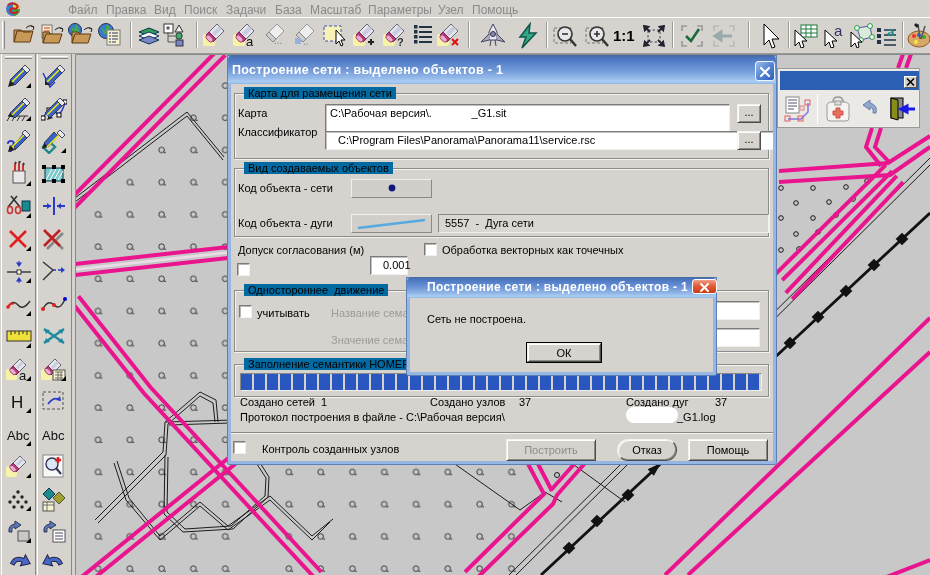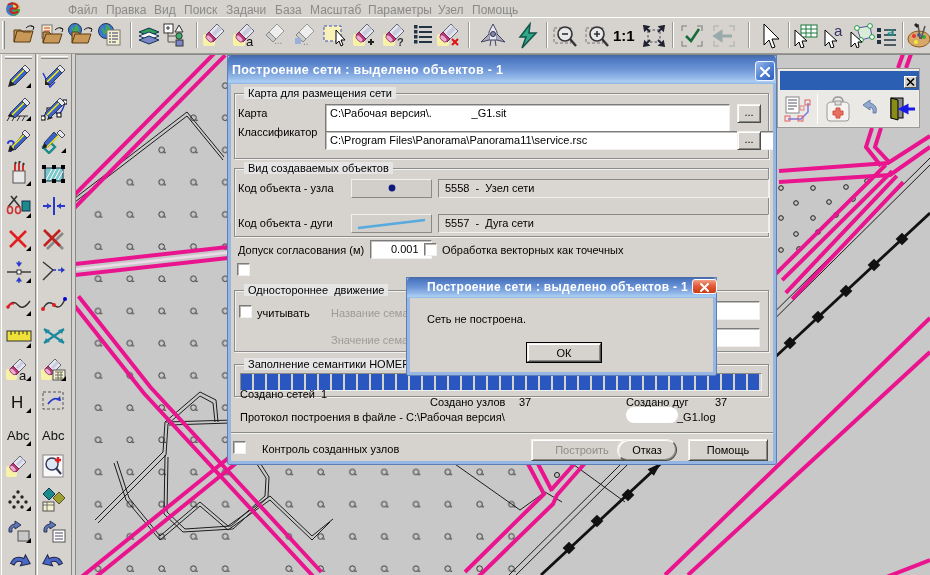--- a/index.html
+++ b/index.html
@@ -14,21 +14,21 @@
 .grip { position:absolute; top:3px; width:3px; height:28px; border-left:1px solid #fff; border-right:1px solid #888; }
 #lefttb { left:0; top:54px; width:75px; height:521px; overflow:hidden; background:#d6d3ce; }
 .lcol { position:absolute; top:0; width:35px; height:521px; border-left:1px solid #fff; border-right:1px solid #888; }
 
 .win { position:absolute; border:3px solid #96b7e4; border-top:none; border-radius:0 0 2px 2px; background:#d6d3ce; box-shadow:0 0 0 1px #5d7fb4; }
 .titlebar { position:absolute; left:-3px; right:-3px; color:#fff; font-weight:bold; background:linear-gradient(180deg,#45699f 0%,#4b74bd 10%,#5681c9 25%,#6e96d7 50%,#93b8e8 78%,#aacef3 92%,#8fb4e2 100%); border-radius:5px 5px 0 0; }
 .sunk { background:#fff; border:1px solid; border-color:#7b7b7b #f2f0ee #f2f0ee #7b7b7b; box-shadow:inset 1px 1px 0 #c3c0bb; }
 .btn { background:#d6d3ce; border:1px solid; border-color:#f4f2ef #4d4d4d #4d4d4d #f4f2ef; box-shadow:inset 1px 1px 0 #fff, inset -1px -1px 0 #8a8a84; text-align:center; color:#000; }
 .cb { position:absolute; width:13px; height:13px; background:#fff; border:1px solid; border-color:#7b7b7b #f2f0ee #f2f0ee #7b7b7b; box-shadow:inset 1px 1px 0 #b9b6b1; }
 .grp { position:absolute; border:1px solid #8c8c8c; box-shadow:1px 1px 0 #f4f2ef, inset 1px 1px 0 #f4f2ef; }
-.leg { position:absolute; background:#e5e5e5; padding:0 4px; height:12px; line-height:12px; }
+.leg { position:absolute; background:#0369a1; padding:0 4px; height:12px; line-height:12px; }
 .lab { position:absolute; white-space:nowrap; }
 </style>
 </head>
 <body>
 <div id="menubar" class="abs">
 <svg class="abs" style="left:5px;top:1px" width="16" height="16" viewBox="0 0 16 16">
       <circle cx="8" cy="8" r="7" fill="#3a7cc4"></circle>
       <path d="M8 1 A7 7 0 0 1 15 8 L8 8 Z" fill="#e8d44a"></path>
       <path d="M15 8 A7 7 0 0 1 8 15 L8 8 Z" fill="#3fa53f"></path>
       <path d="M3 4 C6 1.5 11 2 12.5 5 C13 7 11 8 9 7.5 C6 6.8 4 9 6 11 C8 13 12 12 13 10" stroke="#cc2222" stroke-width="2" fill="none"></path>
@@ -563,71 +563,70 @@
         </svg></div>
   </div>
   <div class="abs" style="left:0; top:28px; width:542px; height:377px; background:#d6d3ce; overflow:hidden;">
 
   <div class="grp" style="left:3px; top:9px; width:535px; height:66px;"></div>
   <div class="leg" style="left:13px; top:3px;">Карта для размещения сети</div>
   <div class="lab" style="left:7px; top:23px;">Карта</div>
   <div class="sunk" style="position:absolute; left:94px; top:20px; width:405px; height:32px; line-height:17px; padding-left:4px;">C:\Рабочая версия\.&nbsp;&nbsp;&nbsp;&nbsp;&nbsp;&nbsp;&nbsp;&nbsp;&nbsp;&nbsp;&nbsp;&nbsp;&nbsp;_G1.sit</div>
   <div class="btn abs" style="left:506px; top:20px; width:24px; height:19px; line-height:14px;">...</div>
   <div class="lab" style="left:7px; top:42px;">Классификатор</div>
-  <div class="sunk" style="position:absolute; left:94px; top:47px; width:459px; height:19px; line-height:17px; padding-left:4px;">C:\Program Files\Panorama\Panorama11\service.rsc</div>
+  <div class="sunk" style="position:absolute; left:94px; top:47px; width:459px; height:19px; line-height:17px; padding-left:12px;">C:\Program Files\Panorama\Panorama11\service.rsc</div>
   <div class="btn abs" style="left:506px; top:47px; width:24px; height:19px; line-height:14px;">...</div>
 
   <div class="grp" style="left:3px; top:84px; width:535px; height:69px;"></div>
   <div class="leg" style="left:13px; top:78px;">Вид создаваемых объектов</div>
-  <div class="lab" style="left:7px; top:98px;">Код объекта - узла</div>
+  <div class="lab" style="left:7px; top:98px;">Код объекта - сети</div>
   <div class="abs" style="left:120px; top:95px; width:81px; height:19px; background:#d2cfca; border:1px solid; border-color:#f2f0ee #8a8a84 #8a8a84 #f2f0ee;"><svg width="79" height="17">
           <circle cx="40" cy="8" r="3.4" fill="#101880"></circle>
         </svg></div>
-  <div class="abs" style="left:207px; top:95px; width:331px; height:19px; line-height:17px; padding-left:6px; background:#dad7d2; border:1px solid; border-color:#8a8a84 #f2f0ee #f2f0ee #8a8a84;">5558&nbsp; -&nbsp; Узел сети</div>
   <div class="lab" style="left:7px; top:133px;">Код объекта - дуги</div>
   <div class="abs" style="left:120px; top:130px; width:81px; height:19px; background:#d2cfca; border:1px solid; border-color:#f2f0ee #8a8a84 #8a8a84 #f2f0ee;"><svg width="79" height="17">
           <path d="M6 13 L73 5" stroke="#56aadf" stroke-width="2.6" fill="none"></path>
         </svg></div>
   <div class="abs" style="left:207px; top:130px; width:331px; height:19px; line-height:17px; padding-left:6px; background:#dad7d2; border:1px solid; border-color:#8a8a84 #f2f0ee #f2f0ee #8a8a84;">5557&nbsp; -&nbsp; Дуга сети</div>
 
   <div class="lab" style="left:7px; top:160px;">Допуск согласования (м)</div>
-  <div class="sunk" style="position:absolute; left:139px; top:156px; width:62px; height:19px; line-height:17px; padding-left:20px;">0.001</div>
+  <div class="sunk" style="position:absolute; left:139px; top:172px; width:38px; height:19px; line-height:17px; padding-left:12px;">0.001</div>
   <div class="cb" style="left:193px; top:159px;"></div>
   <div class="lab" style="left:211px; top:160px;">Обработка векторных как точечных</div>
 
   <div class="cb" style="left:6px; top:179px;"></div>
 
   <div class="grp" style="left:3px; top:206px; width:535px; height:62px;"></div>
   <div class="leg" style="left:13px; top:200px;text-align:center;">Одностороннее&nbsp; движение</div>
   <div class="cb" style="left:8px; top:221px;"></div>
   <div class="lab" style="left:26px; top:223px;">учитывать</div>
   <div class="lab" style="left:100px; top:223px; color:#9b9b97;">Название семантики</div>
   <div class="sunk" style="position:absolute; left:329px; top:217px; width:200px; height:19px;"></div>
   <div class="lab" style="left:100px; top:250px; color:#9b9b97;">Значение семантики</div>
   <div class="sunk" style="position:absolute; left:329px; top:244px; width:200px; height:19px;"></div>
 
   <div class="grp" style="left:3px; top:280px; width:535px; height:33px;"></div>
   <div class="leg" style="left:13px; top:274px;">Заполнение семантики НОМЕР (ОБЪЕКТА ДУГИ</div>
   <div class="abs" style="left:9px; top:289px; width:522px; height:18px; border:1px solid; border-color:#8a8a84 #f2f0ee #f2f0ee #8a8a84; background:#d6d3ce; overflow:hidden;">
     <div style="width:100%; height:16px; background:repeating-linear-gradient(90deg,#2a56c0 0px,#2a56c0 11px,#d6d3ce 11px,#d6d3ce 13px);"></div>
   </div>
 
-  <div class="lab" style="left:9px; top:304px;">Создано сетей&nbsp; 1</div>
+  <div class="lab" style="left:9px; top:312px;">Создано сетей&nbsp; 1</div>
   <div class="lab" style="left:199px; top:312px;">Создано узлов</div>
   <div class="lab" style="left:288px; top:312px;">37</div>
   <div class="lab" style="left:395px; top:312px;">Создано дуг</div>
   <div class="lab" style="left:484px; top:312px;">37</div>
   <div class="lab" style="left:9px; top:327px;">Протокол построения в файле - C:\Рабочая версия\</div>
   <div class="abs" style="left:395px; top:323px; width:52px; height:16px; background:#fff; border-radius:8px;"></div>
   <div class="lab" style="left:446px; top:327px;">_G1.log</div>
 
   <div class="abs" style="left:0; top:348px; width:542px; height:2px; border-top:1px solid #8a8a84; border-bottom:1px solid #f4f2ef;"></div>
   <div class="cb" style="left:2px; top:357px;"></div>
   <div class="lab" style="left:31px; top:359px;">Контроль созданных узлов</div>
-  <div class="btn abs" style="left:300px; top:355px; width:102px; height:22px; line-height:20px; color:#8e8d88;">Построить</div>
+  <div class="btn abs" style="left:275px; top:355px; width:90px; height:22px; line-height:20px; color:#8e8d88;">Построить</div>
   <div class="btn abs" style="left:386px; top:355px; width:60px; height:22px; line-height:20px;border-radius:11px;">Отказ</div>
   <div class="btn abs" style="left:457px; top:355px; width:80px; height:22px; line-height:20px;">Помощь</div>
   </div>
 </div>
 <div id="modal" class="win" style="left:407px; top:278px; width:309px; height:97px;">
   <div class="titlebar" style="top:-1px; height:21px; font-size:12px; line-height:21px; letter-spacing:.3px; padding-left:20px;">Построение сети : выделено объектов - 1
     <div class="abs" style="right:-1px; top:2px; width:25px; height:15px; border-radius:3px; background:linear-gradient(180deg,#f0a088 0%,#e35b39 45%,#c83c16 100%); border:1px solid #fff;"><svg width="23" height="13">
           <path d="M8 3 L15 10 M15 3 L8 10" stroke="#fff" stroke-width="2" stroke-linecap="round"></path>
         </svg></div>
   </div>

